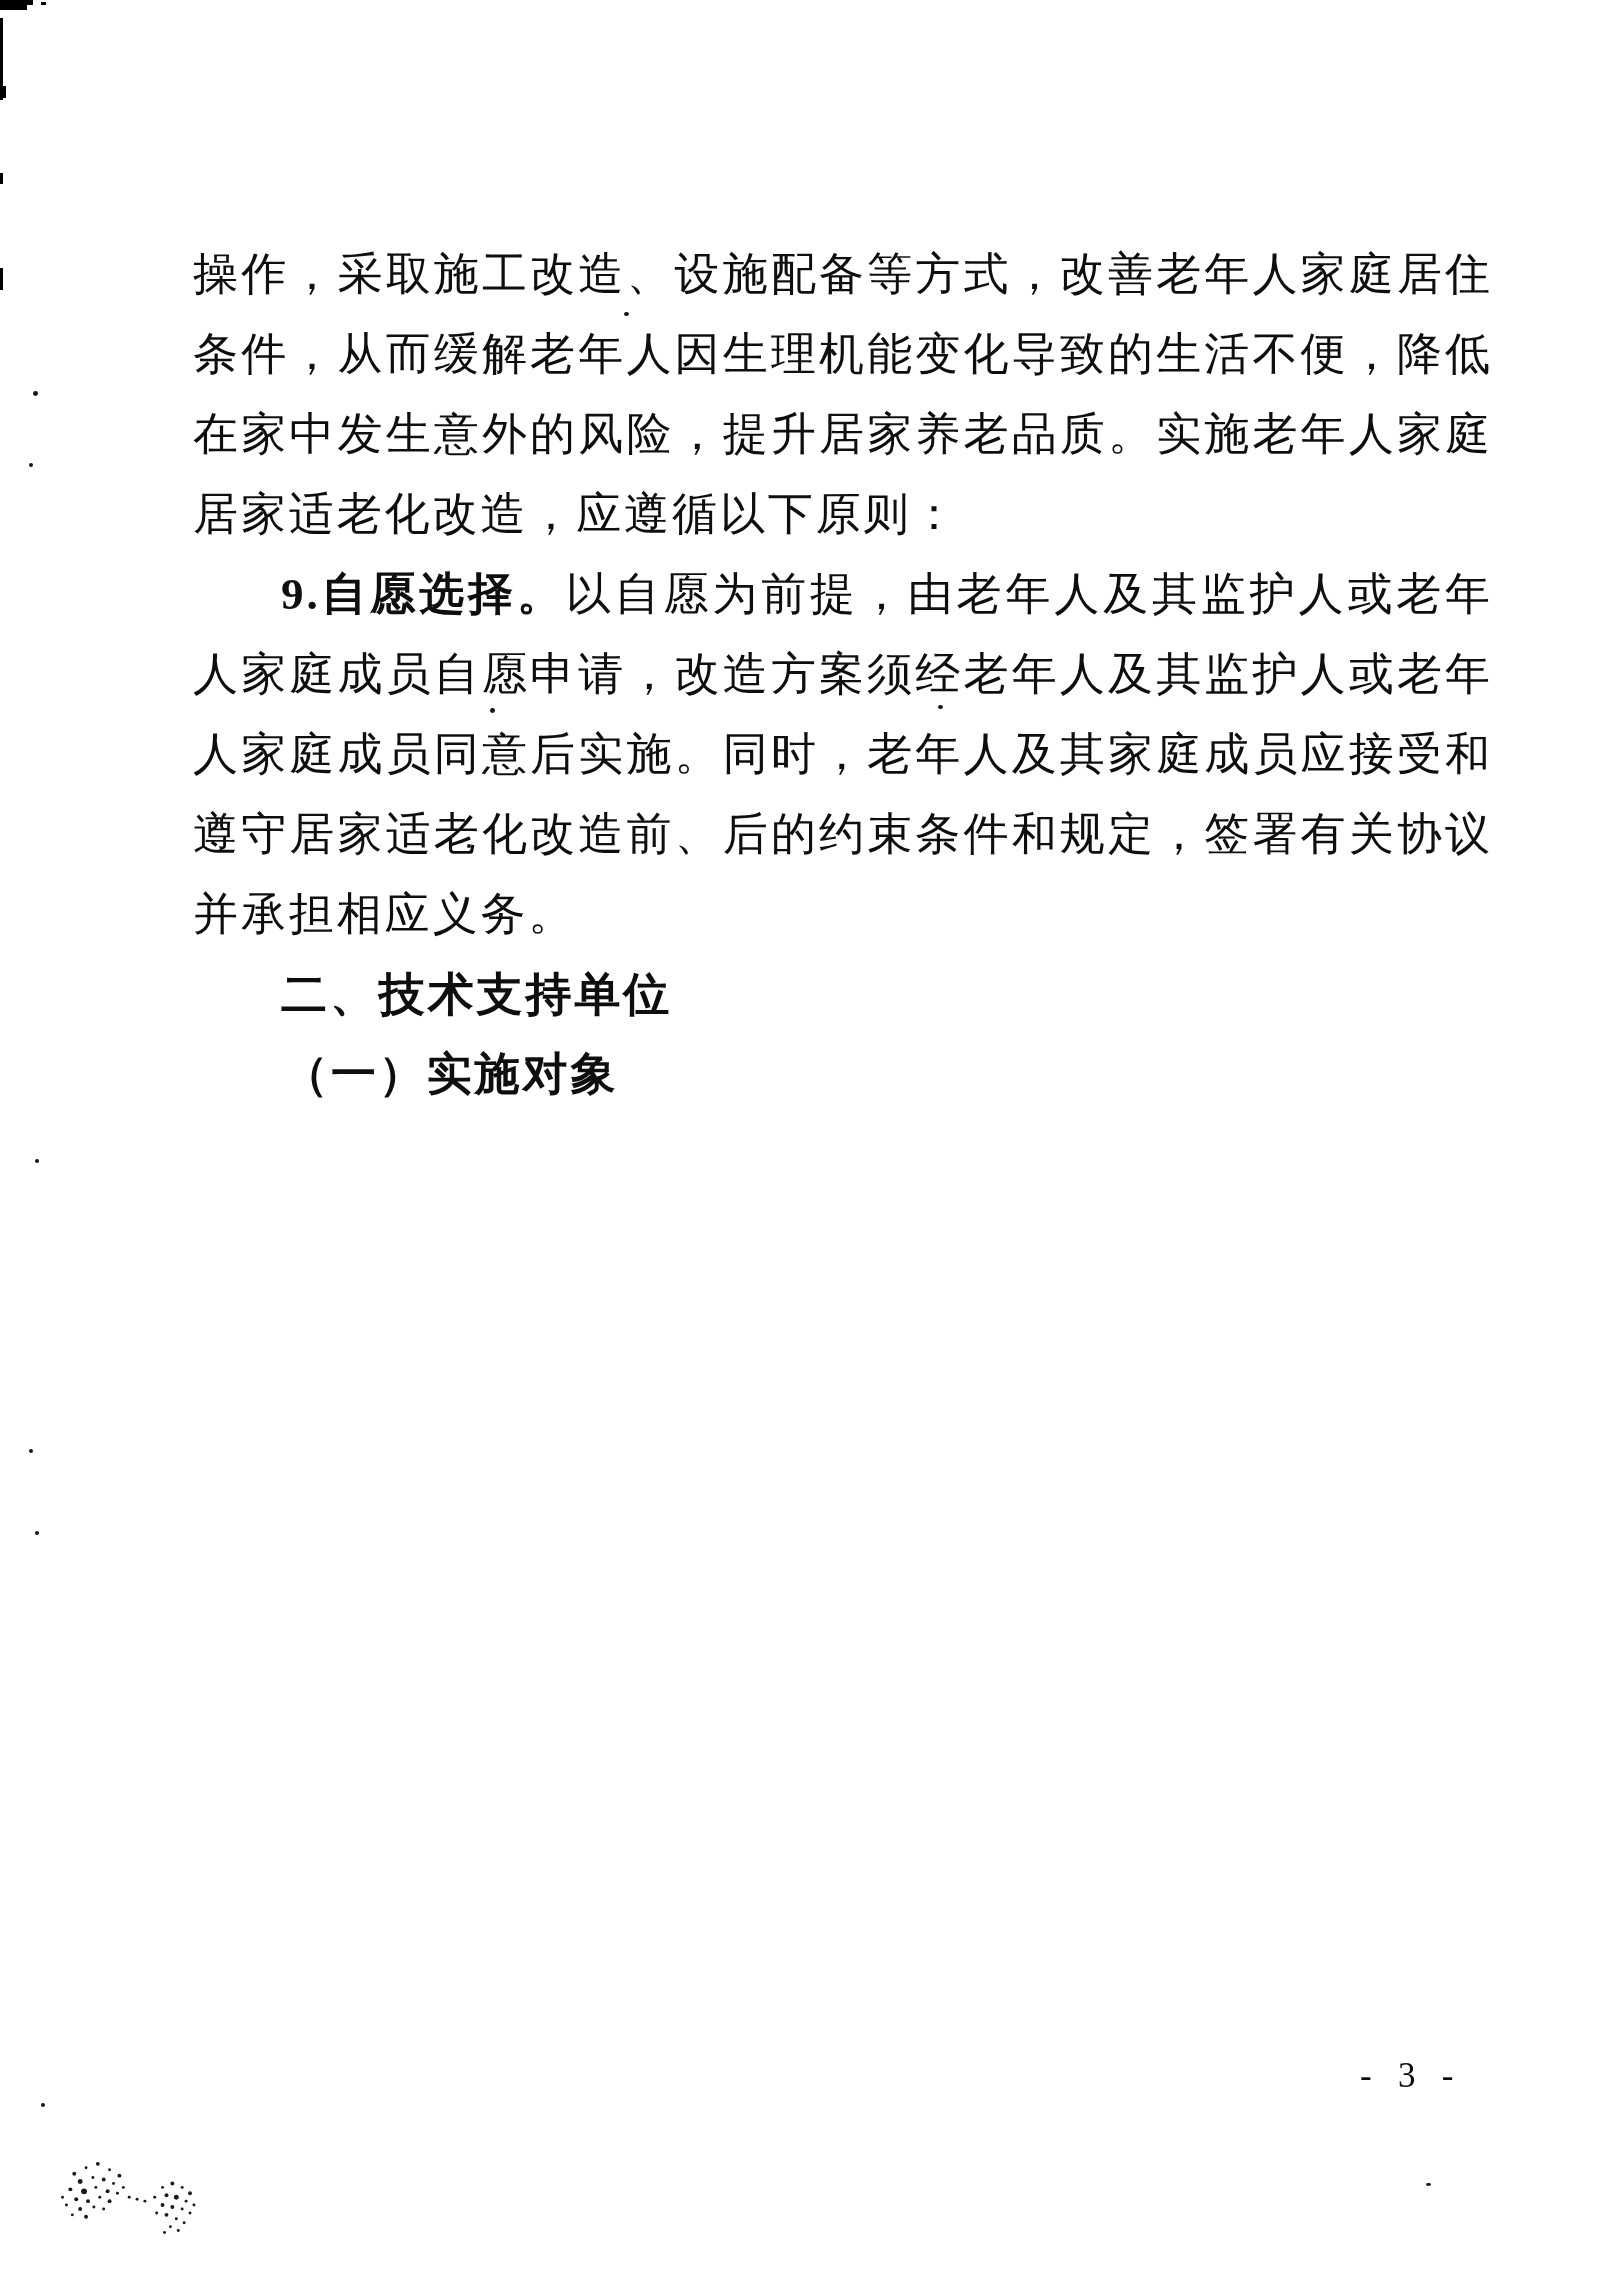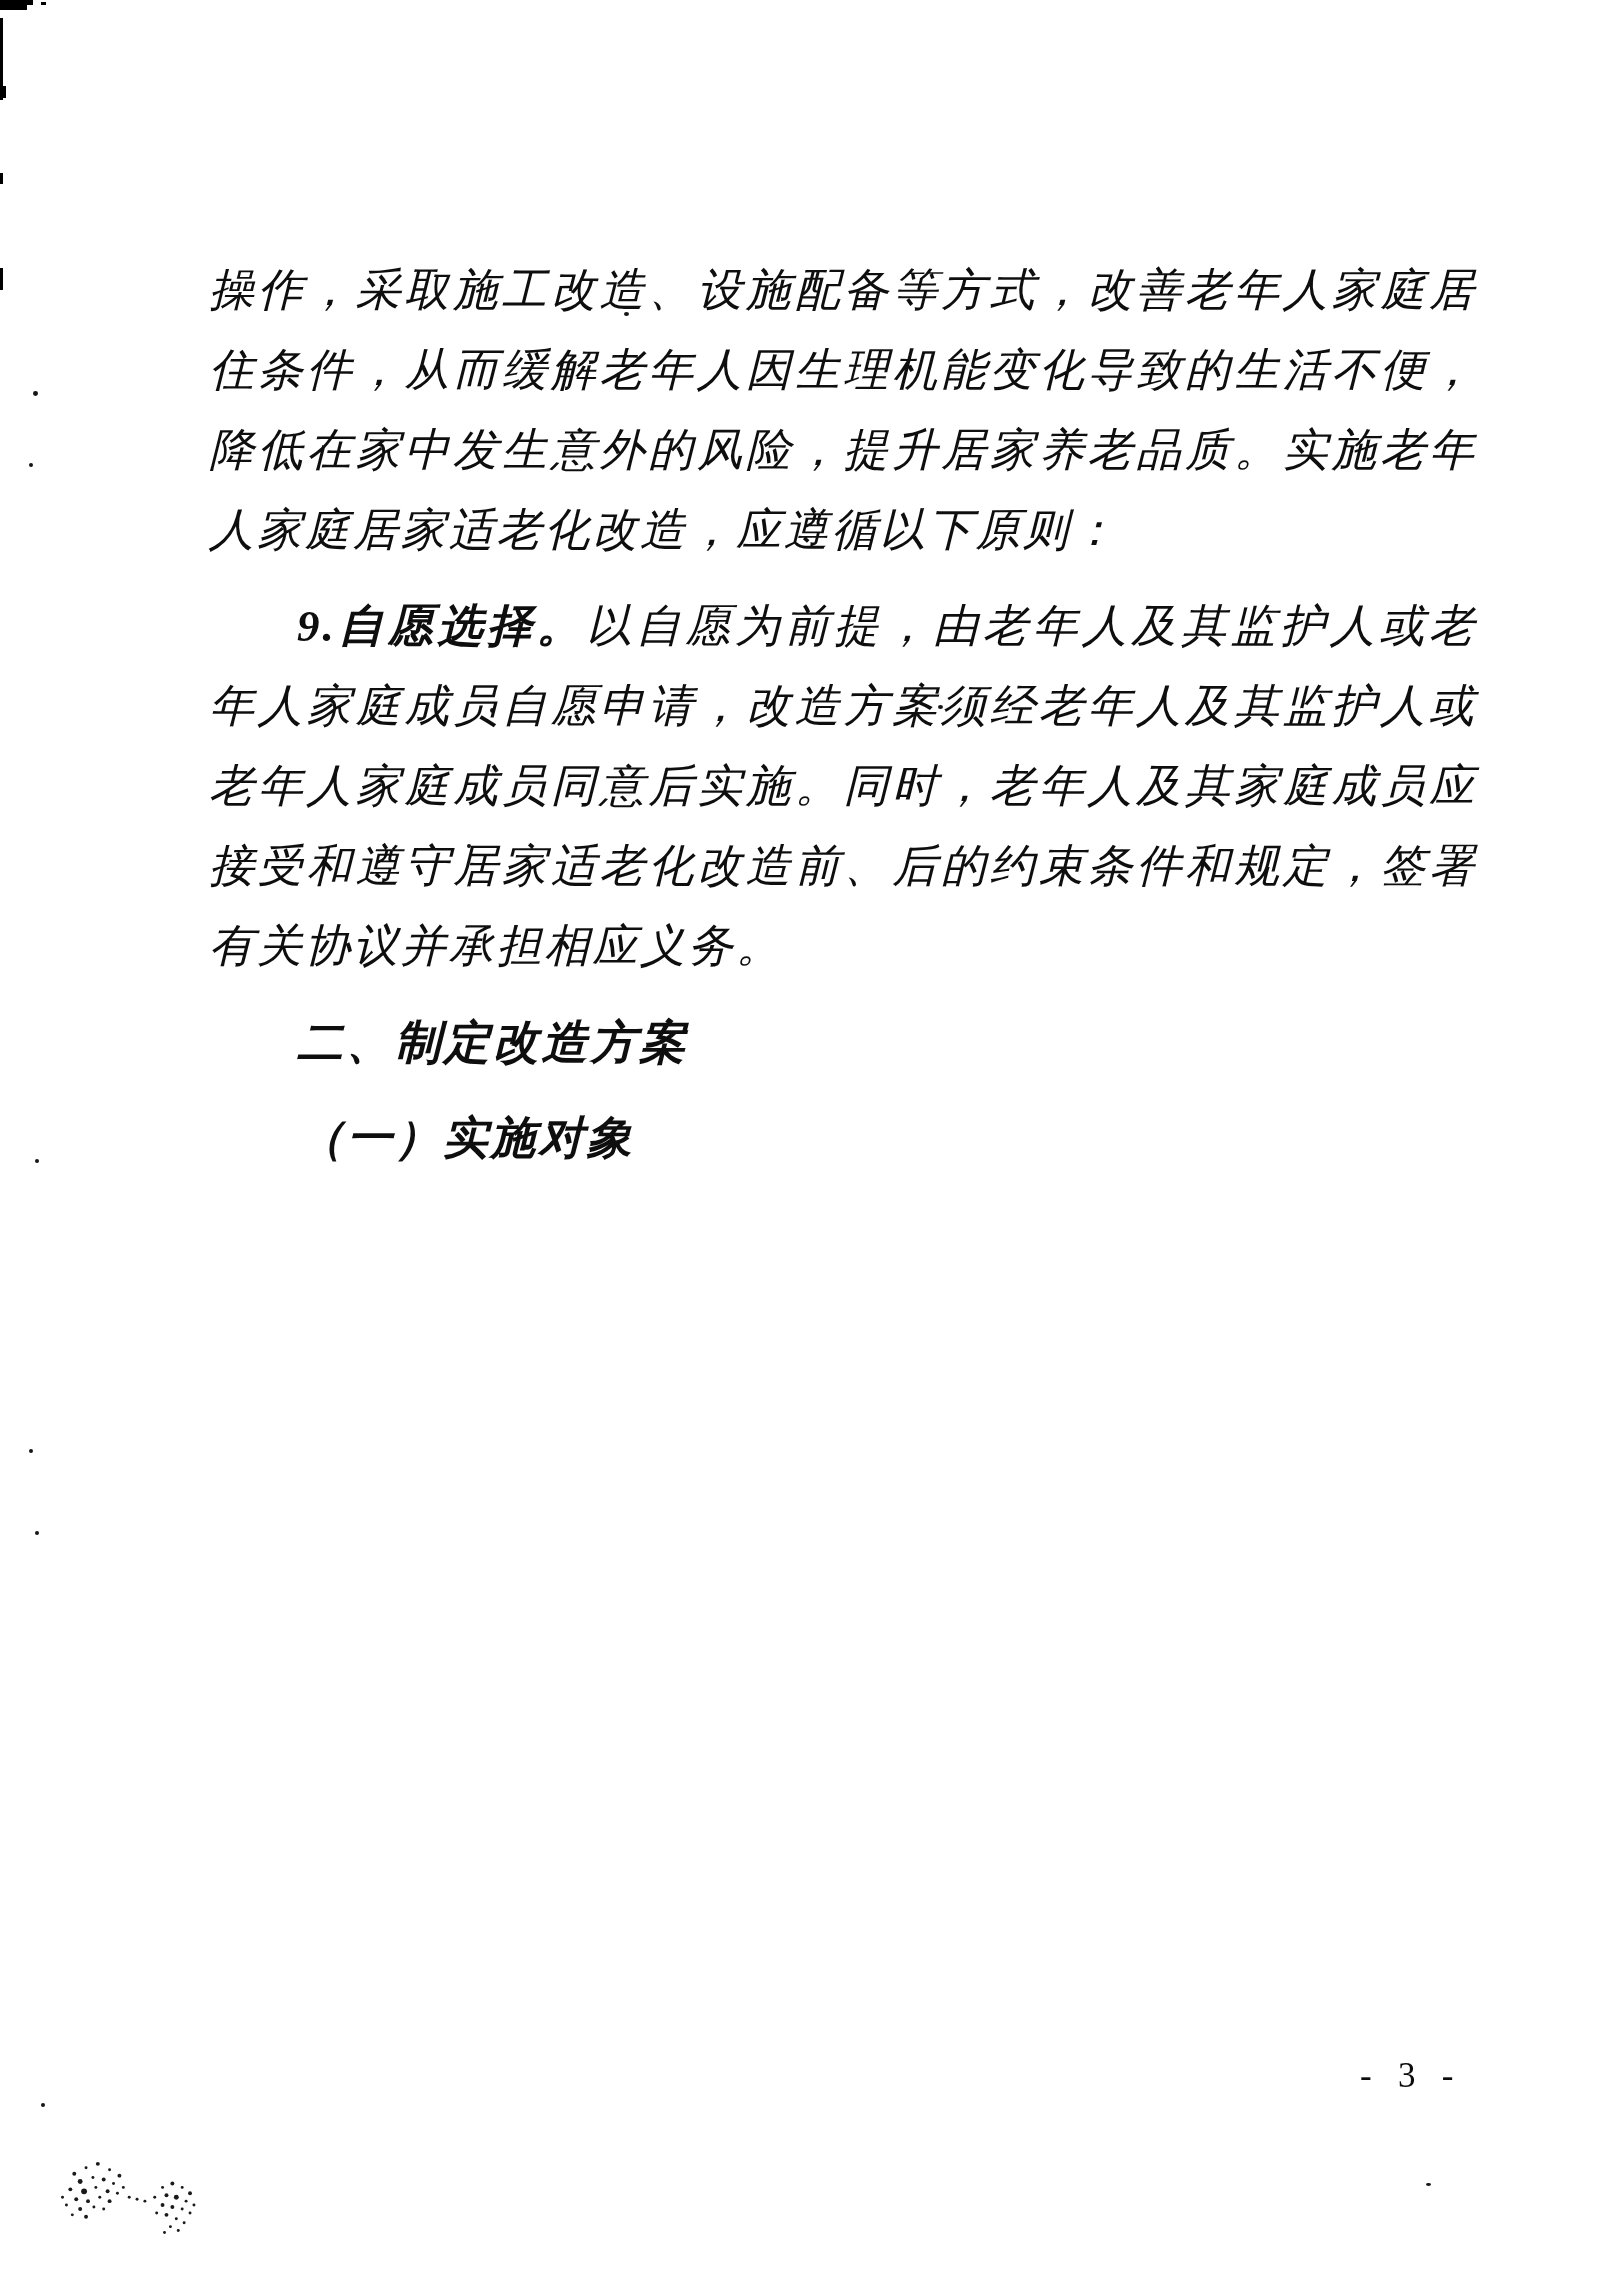--- a/index.html
+++ b/index.html
@@ -16,21 +16,21 @@
   .text-block {
     position:absolute;
     left:193px; top:234px; width:1300px;
     font-size:45px;
     line-height:80px;
     letter-spacing:2.9px;
     text-align:justify;
     text-align-last:left;
   }
   .text-block p, .text-block h2, .text-block h3 {
-    margin:16px; padding:0; font-weight:normal; font-size:45px;font-style:italic;
+    margin:0; padding:0; font-weight:normal; font-size:45px;
   }
   .indent { text-indent:88px; }
   .lead { font-weight:700; }
   h2.sec {
     font-weight:700;
     text-indent:88px;
     font-family:"Liberation Sans","DejaVu Sans",sans-serif;
     font-size:46px;
   }
   h3.subsec { font-weight:700; text-indent:90px; }
@@ -75,21 +75,21 @@
   <div class="speck" style="left:1426px;top:2183px;width:4.9px;height:2.9px;"></div>
 
   <main class="text-block">
     <p><span>操作，采取施工改造、设施配备等方式，改善老年人家庭居住条件，从而缓解老年人因生理机能变化导致的生活不便，降低在家中发生意外的风险，提升居家养老品质。实施老年人家庭居家适老化改造，应遵循以下原则：</span></p>
 
 
     <p class="indent"><span class="lead">9.自愿选择。</span><span>以自愿为前提，由老年人及其监护人或老年人家庭成员自愿申请，改造方案须经老年人及其监护人或老年人家庭成员同意后实施。同时，老年人及其家庭成员应接受和遵守居家适老化改造前、后的约束条件和规定，签署有关协议并承担相应义务。</span></p>
 
 
 
-    <h2 class="sec">二、制定改造方案</h2>
+    <h2 class="sec">二、技术支持单位</h2>
 
     <h3 class="subsec">（一）实施对象</h3>
 
   </main>
 
   <div class="page-number">- 3 -</div>
 
   <svg class="smudge" viewBox="0 0 210 110" xmlns="http://www.w3.org/2000/svg">
     <g fill="#1a1a1a">
       <circle cx="38" cy="20" r="2"></circle>

